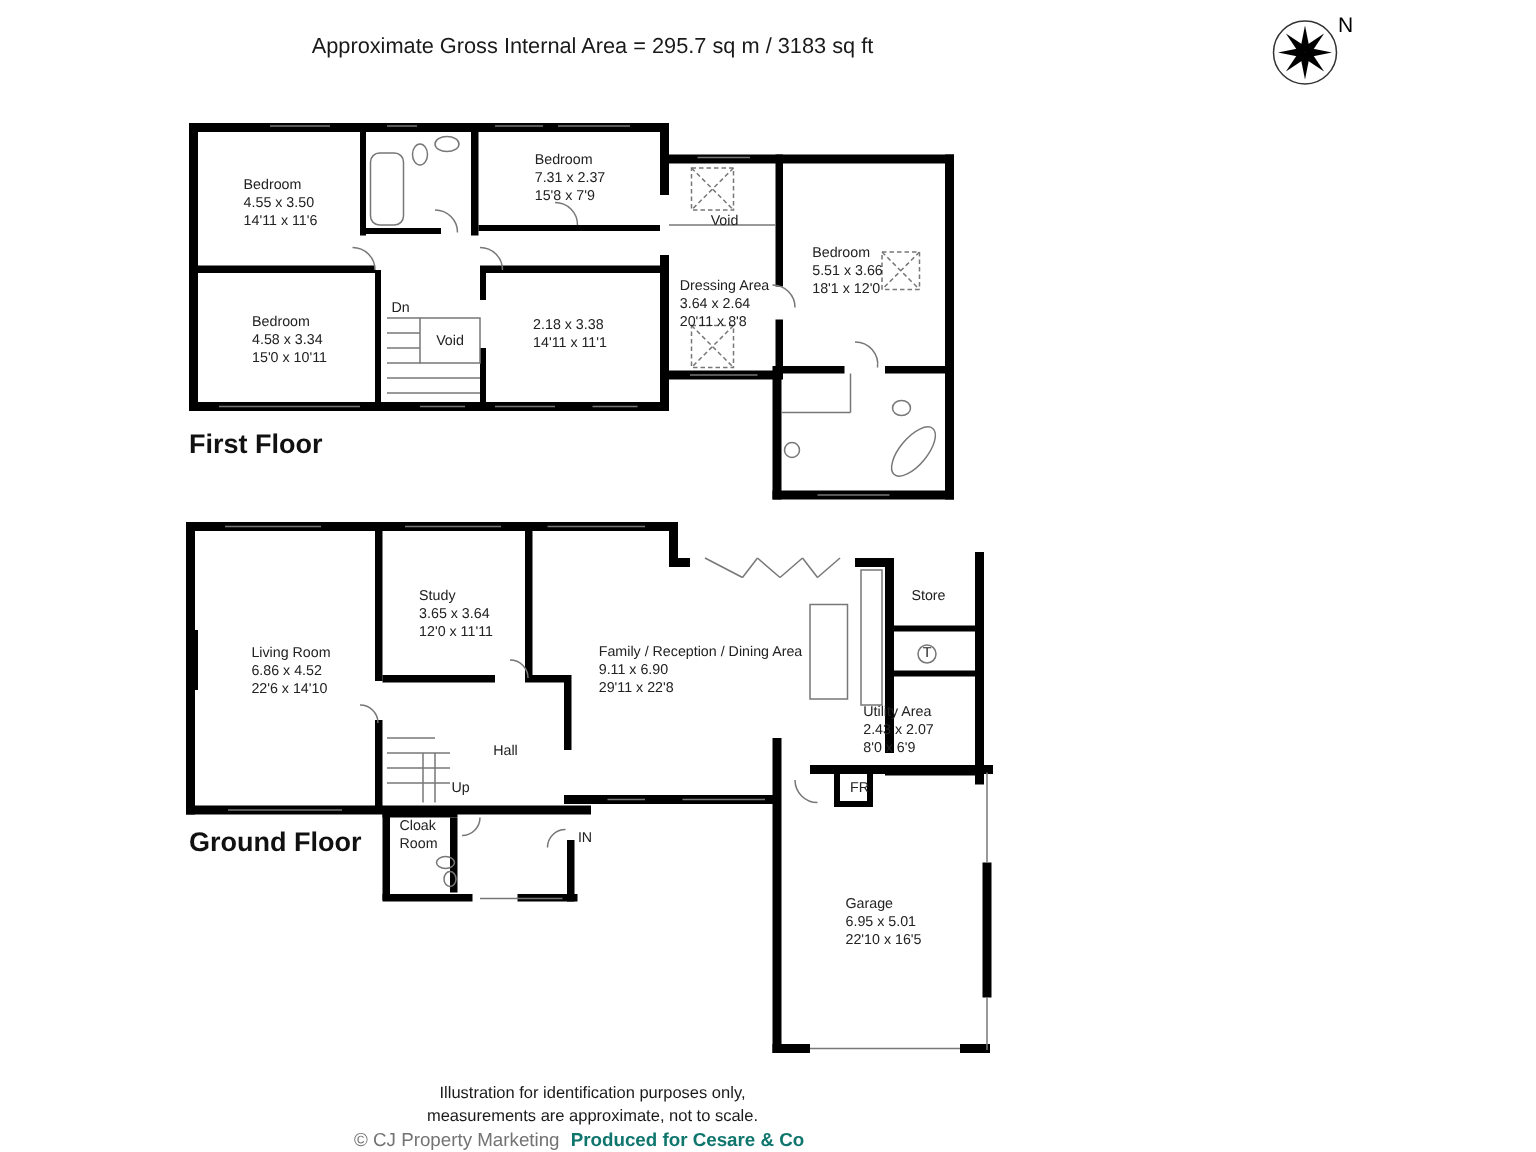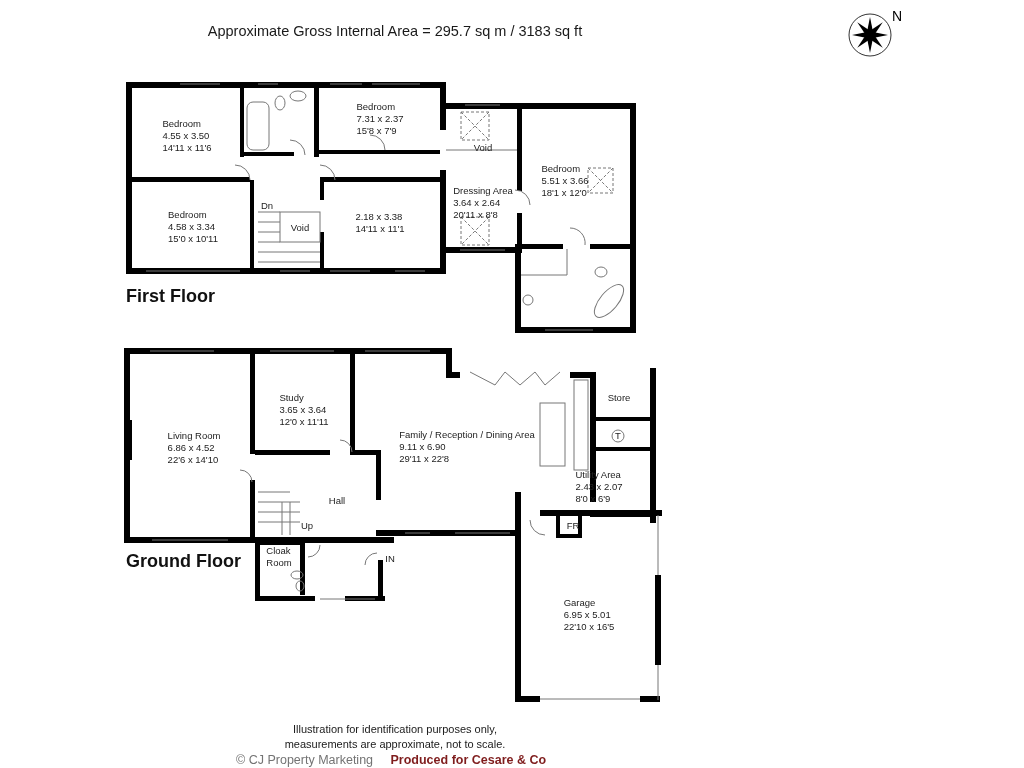--- a/index.html
+++ b/index.html
@@ -5,21 +5,21 @@
   html,body{margin:0;padding:0;background:#fff;}
   body{width:1024px;height:768px;position:relative;overflow:hidden;font-family:"Liberation Sans",sans-serif;color:#111;}
   .hdr{position:absolute;left:0;top:22px;width:790px;text-align:center;font-size:14.5px;line-height:19px;color:#1a1a1a;}
   .compass{position:absolute;left:845px;top:5px;width:70px;height:55px;}
   .plan{position:absolute;left:0;top:0;width:1024px;height:768px;}
   .lbl{position:absolute;font-size:9.5px;line-height:12px;text-align:left;color:#222;white-space:nowrap;transform:translateX(-50%);}
   .floor{position:absolute;font-weight:bold;font-size:18px;color:#111;}
   .foot{position:absolute;left:0;width:790px;text-align:center;font-size:11px;line-height:15px;color:#1a1a1a;}
   .credit{position:absolute;top:753px;left:236px;font-size:12.5px;white-space:nowrap;}
   .credit .cj{color:#737373;}
-  .credit .prod{font-weight:bold;color:#7f1d1d;margin-left:14px;}
+  .credit .prod{font-weight:bold;color:#0f766e;margin-left:4px;}
 </style>
 </head>
 <body>
 
 <div class="hdr">
   <div>Approximate Gross Internal Area = 295.7 sq m / 3183 sq ft</div>
 </div>
 
 <div class="compass">
   <svg width="70" height="55" viewBox="0 0 70 55">

